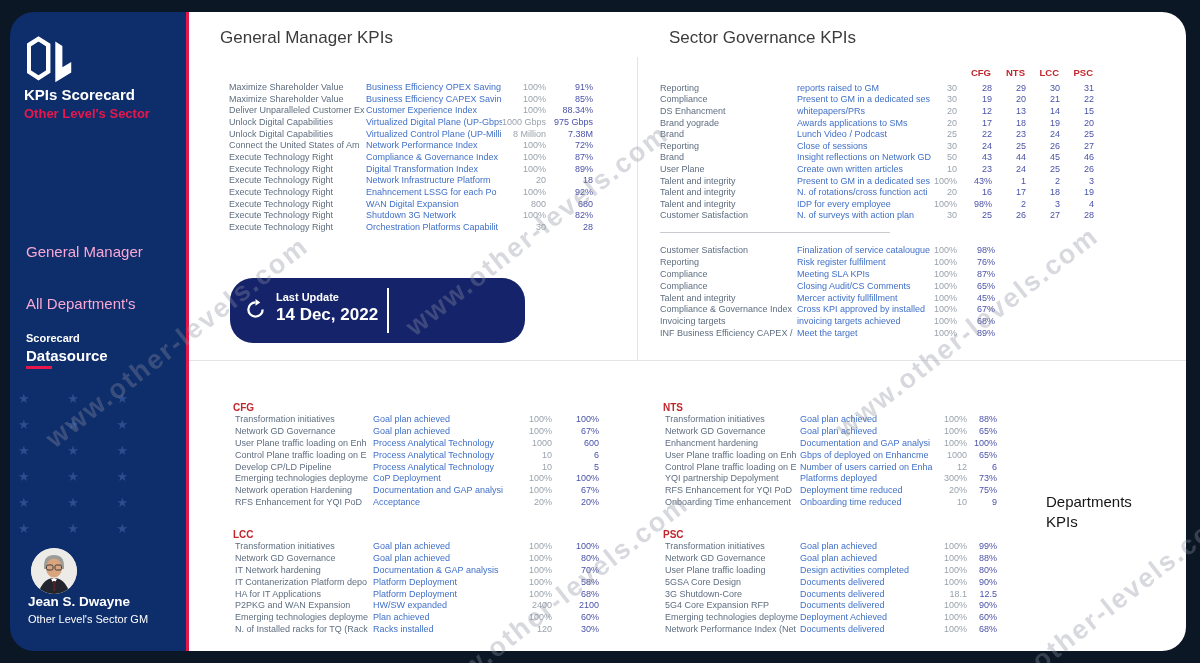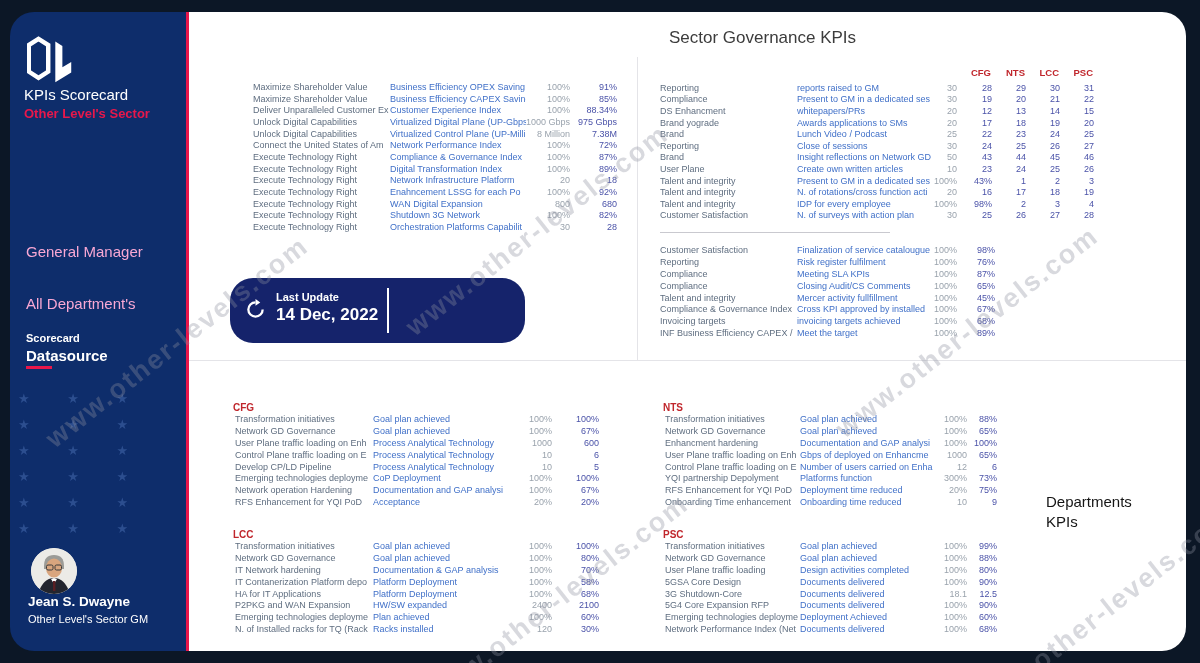--- a/index.html
+++ b/index.html
@@ -3,21 +3,21 @@
 <meta charset="utf-8">
 <style>
   *{margin:0;padding:0;box-sizing:border-box}
   body{position:relative;width:1200px;height:663px;background:#0C1726;
        font-family:"Liberation Sans",sans-serif;overflow:hidden}
 
   
   .sidebar{position:absolute;left:10px;top:12px;width:176px;height:639px;
            background:#0E2D6B;border-radius:24px 0 0 24px;overflow:hidden}
   .logo{position:absolute;left:17px;top:21px;width:46px;height:56px}
-  .sb-title{position:absolute;left:14px;top:74px;color:#fff;font-size:15px;font-weight:normal}
+  .sb-title{position:absolute;left:14px;top:74px;color:#fff;font-size:15px;font-weight:bold}
   .sb-sub{position:absolute;left:14px;top:94px;color:#E8174B;font-size:13px;font-weight:bold}
   .sb-item{position:absolute;left:16px;color:#f9a8d4;font-size:15px;cursor:pointer}
   .sb-item.small{color:#fff;font-weight:bold;font-size:11px}
   .sb-item.active{color:#fff;font-weight:bold;font-size:15px}
   .sb-underline{position:absolute;left:16px;top:354px;width:26px;height:3px;background:#E8174B}
   .stars{position:absolute;left:8px;top:374px;width:162px;height:156px;overflow:hidden;
          color:rgba(110,150,220,.32);font-size:13px;line-height:26px;letter-spacing:17px;word-break:break-all}
   .avatar{position:absolute;left:21px;top:536px;width:46px;height:46px;border-radius:50%;overflow:hidden;background:#ECEBE7}
   .sb-name{position:absolute;left:18px;top:582px;color:#fff;font-size:13.5px;font-weight:bold}
   .sb-role{position:absolute;left:18px;top:601px;color:#fff;font-size:11px;font-weight:normal}
@@ -112,26 +112,27 @@
     </svg>
   </div>
   <div class="sb-name">Jean S. Dwayne</div>
   <div class="sb-role">Other Level's Sector GM</div>
 </aside>
 
 <div class="redline"></div>
 
 <main class="card">
 
+  <div class="sec-title" style="left:31px">General Manager KPIs</div>
   <div class="sec-title" style="left:480px">Sector Governance KPIs</div>
 
   <div class="vdiv"></div>
   <div class="hdiv"></div>
 
-  <div class="tbl t-gm" style="left:64px;top:69px">
+  <div class="tbl t-gm" style="left:40px;top:69px">
       <div class="trow">
         <div class="tcell co">Maximize Shareholder Value</div>
         <div class="tcell cm">Business Efficiency OPEX Saving</div>
         <div class="tcell ct">100%</div>
         <div class="tcell cv">91%</div>
       </div>
       <div class="trow">
         <div class="tcell co">Maximize Shareholder Value</div>
         <div class="tcell cm">Business Efficiency CAPEX Saving</div>
         <div class="tcell ct">100%</div>
@@ -463,21 +464,21 @@
         <div class="tcell cv">65%</div>
       </div>
       <div class="trow">
         <div class="tcell co">Control Plane traffic loading on E</div>
         <div class="tcell cm">Number of users carried on Enha</div>
         <div class="tcell ct">12</div>
         <div class="tcell cv">6</div>
       </div>
       <div class="trow">
         <div class="tcell co">YQI partnership Depolyment</div>
-        <div class="tcell cm">Platforms function</div>
+        <div class="tcell cm">Platforms deployed</div>
         <div class="tcell ct">300%</div>
         <div class="tcell cv">73%</div>
       </div>
       <div class="trow">
         <div class="tcell co">RFS Enhancement for YQI PoD</div>
         <div class="tcell cm">Deployment time reduced</div>
         <div class="tcell ct">20%</div>
         <div class="tcell cv">75%</div>
       </div>
       <div class="trow">

